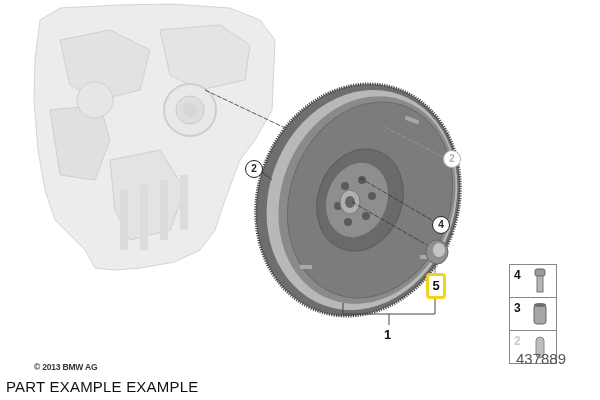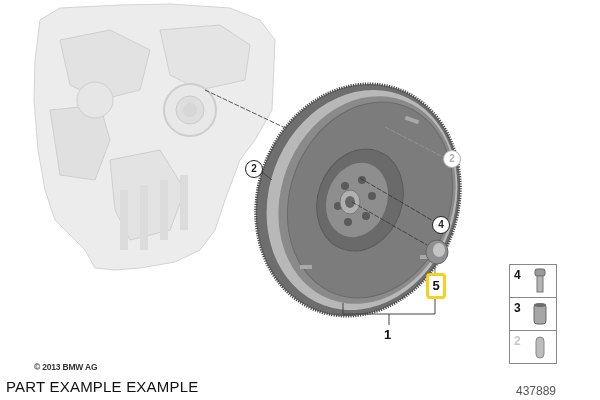--- a/index.html
+++ b/index.html
@@ -8,21 +8,21 @@
     .callout { position: absolute; width: 16px; height: 16px; border-radius: 50%; border: 1.5px solid #222; background: #fff; font-size: 10px; font-weight: bold; color: #222; text-align: center; line-height: 16px; box-sizing: content-box; }
     .callout.faded { border-color: #b0b0b0; color: #b0b0b0; }
     .hl-label { position: absolute; width: 14px; height: 20px; border: 3px solid #f2d21b; border-radius: 4px; background: #fff; font-size: 13px; font-weight: bold; color: #111; text-align: center; line-height: 20px; }
     .assembly-label { position: absolute; font-size: 13px; font-weight: bold; color: #111; }
     .legend { position: absolute; left: 509px; top: 264px; width: 46px; border: 1px solid #888; background: #fff; }
     .legend-row { height: 32px; position: relative; border-bottom: 1px solid #888; }
     .legend-row:last-child { border-bottom: none; }
     .legend-num { position: absolute; left: 4px; top: 3px; font-size: 12px; font-weight: bold; color: #111; }
     .legend-num.faded { color: #c8c8c8; }
     .legend-img { position: absolute; left: 22px; top: 3px; }
-    .ref-code { position: absolute; left: 516px; top: 384px; font-size: 12px; color: #555; }
+    .ref-code { position: absolute; left: 516px; top: 350px; font-size: 15px; color: #555; }
     .copyright { position: absolute; left: 34px; top: 362px; font-size: 8.5px; font-weight: bold; color: #333; letter-spacing: -0.2px; }
     .caption { position: absolute; left: 6px; top: 378px; font-size: 15px; color: #111; letter-spacing: 0.2px; }
   </style>
 </head>
 <body>
 
 <svg id="diagram" viewBox="0 0 600 400" xmlns="http://www.w3.org/2000/svg">
 
   <g>
     <path d="M40 20 L60 8 L120 5 L170 4 L230 8 L260 20 L275 40 L272 110 L255 140 L240 160 L225 200 L215 230 L200 250 L175 262 L140 268 L115 270 L95 268 L85 250 L70 235 L55 220 L45 190 L38 150 L34 100 L35 60 Z" fill="#ececec" stroke="#d4d4d4" stroke-width="1"></path>

